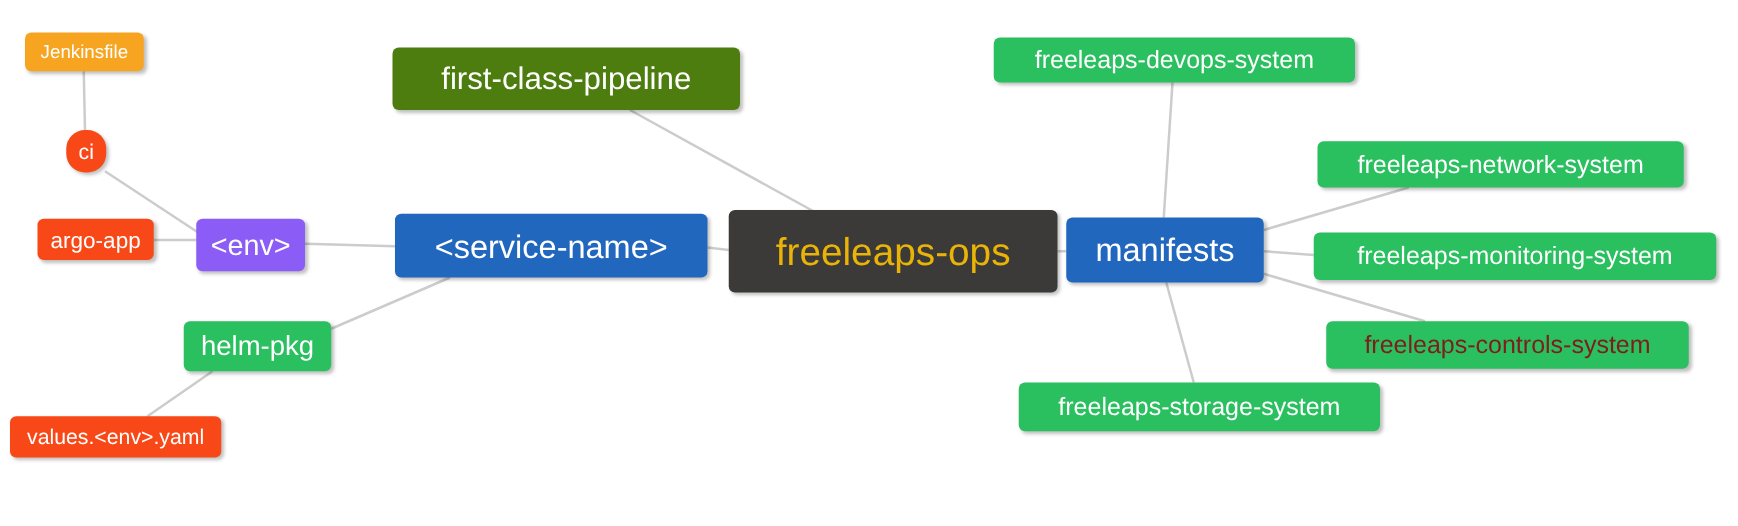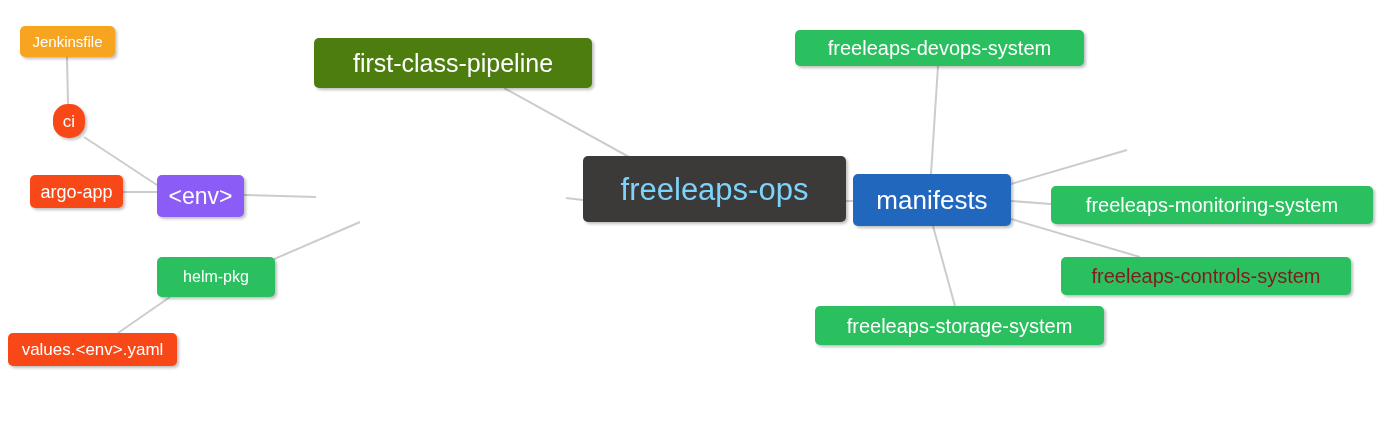--- a/index.html
+++ b/index.html
@@ -57,22 +57,24 @@
       <line x1="1011" y1="184" x2="1127" y2="150" stroke="#cccccc" stroke-width="2"></line>
       <line x1="1011" y1="201" x2="1051" y2="204" stroke="#cccccc" stroke-width="2"></line>
       <line x1="1011" y1="219" x2="1140" y2="257" stroke="#cccccc" stroke-width="2"></line>
       <line x1="933" y1="226" x2="955" y2="306" stroke="#cccccc" stroke-width="2"></line>
     </svg>
 
 <div class="mm-node" style="left: 20px; top: 26px; width: 95px; height: 31px; background: rgb(247, 165, 33); font-size: 15px; color: rgb(255, 255, 255);">Jenkinsfile</div>
     <div class="mm-node" style="left: 53px; top: 104px; width: 32px; height: 34px; background: rgb(249, 72, 23); font-size: 17px; color: rgb(255, 255, 255); border-radius: 15px;">ci</div>
     <div class="mm-node" style="left: 30px; top: 175px; width: 93px; height: 33px; background: rgb(249, 72, 23); font-size: 18px; color: rgb(255, 255, 255);">argo-app</div>
     <div class="mm-node" style="left: 157px; top: 175px; width: 87px; height: 42px; background: #8b5cf6; font-size: 23px; color: rgb(255, 255, 255);">&lt;env&gt;</div>
-    <div class="mm-node" style="left: 157px; top: 257px; width: 118px; height: 40px; background: rgb(42, 191, 95); font-size: 16px; color: rgb(255, 255, 255);">helm-pkg</div>
+    <div class="mm-node" style="left: 147px; top: 257px; width: 118px; height: 40px; background: rgb(42, 191, 95); font-size: 22px; color: rgb(255, 255, 255);">helm-pkg</div>
     <div class="mm-node" style="left: 8px; top: 333px; width: 169px; height: 33px; background: rgb(249, 72, 23); font-size: 17px; color: #ffffff;">values.&lt;env&gt;.yaml</div>
     <div class="mm-node" style="left: 314px; top: 38px; width: 278px; height: 50px; background: #4d7c0f; font-size: 25px; color: rgb(255, 255, 255);">first-class-pipeline</div>
-    <div class="mm-node" style="left: 583px; top: 156px; width: 263px; height: 66px; background: rgb(59, 58, 56); font-size: 31px; color: #7dd3fc;">freeleaps-ops</div>
+    <div class="mm-node" style="left: 316px; top: 171px; width: 250px; height: 51px; background: rgb(34, 103, 190); font-size: 26px; color: rgb(255, 255, 255);">&lt;service-name&gt;</div>
+    <div class="mm-node" style="left: 583px; top: 168px; width: 263px; height: 66px; background: rgb(59, 58, 56); font-size: 31px; color: #eab308;">freeleaps-ops</div>
     <div class="mm-node" style="left: 853px; top: 174px; width: 158px; height: 52px; background: rgb(34, 103, 190); font-size: 26px; color: rgb(255, 255, 255);">manifests</div>
     <div class="mm-node" style="left: 795px; top: 30px; width: 289px; height: 36px; background: rgb(42, 191, 95); font-size: 20px; color: rgb(255, 255, 255);">freeleaps-devops-system</div>
+    <div class="mm-node" style="left: 1054px; top: 113px; width: 293px; height: 37px; background: rgb(42, 191, 95); font-size: 20px; color: rgb(255, 255, 255);">freeleaps-network-system</div>
     <div class="mm-node" style="left: 1051px; top: 186px; width: 322px; height: 38px; background: rgb(42, 191, 95); font-size: 20px; color: rgb(255, 255, 255); text-align: center;">freeleaps-monitoring-system</div>
     <div class="mm-node" style="left: 1061px; top: 257px; width: 290px; height: 38px; background: rgb(42, 191, 95); font-size: 20px; color: #7f1d1d;">freeleaps-controls-system</div>
     <div class="mm-node" style="left: 815px; top: 306px; width: 289px; height: 39px; background: rgb(42, 191, 95); font-size: 20px; color: rgb(255, 255, 255);">freeleaps-storage-system</div>
   </div>
 
 </body></html>

